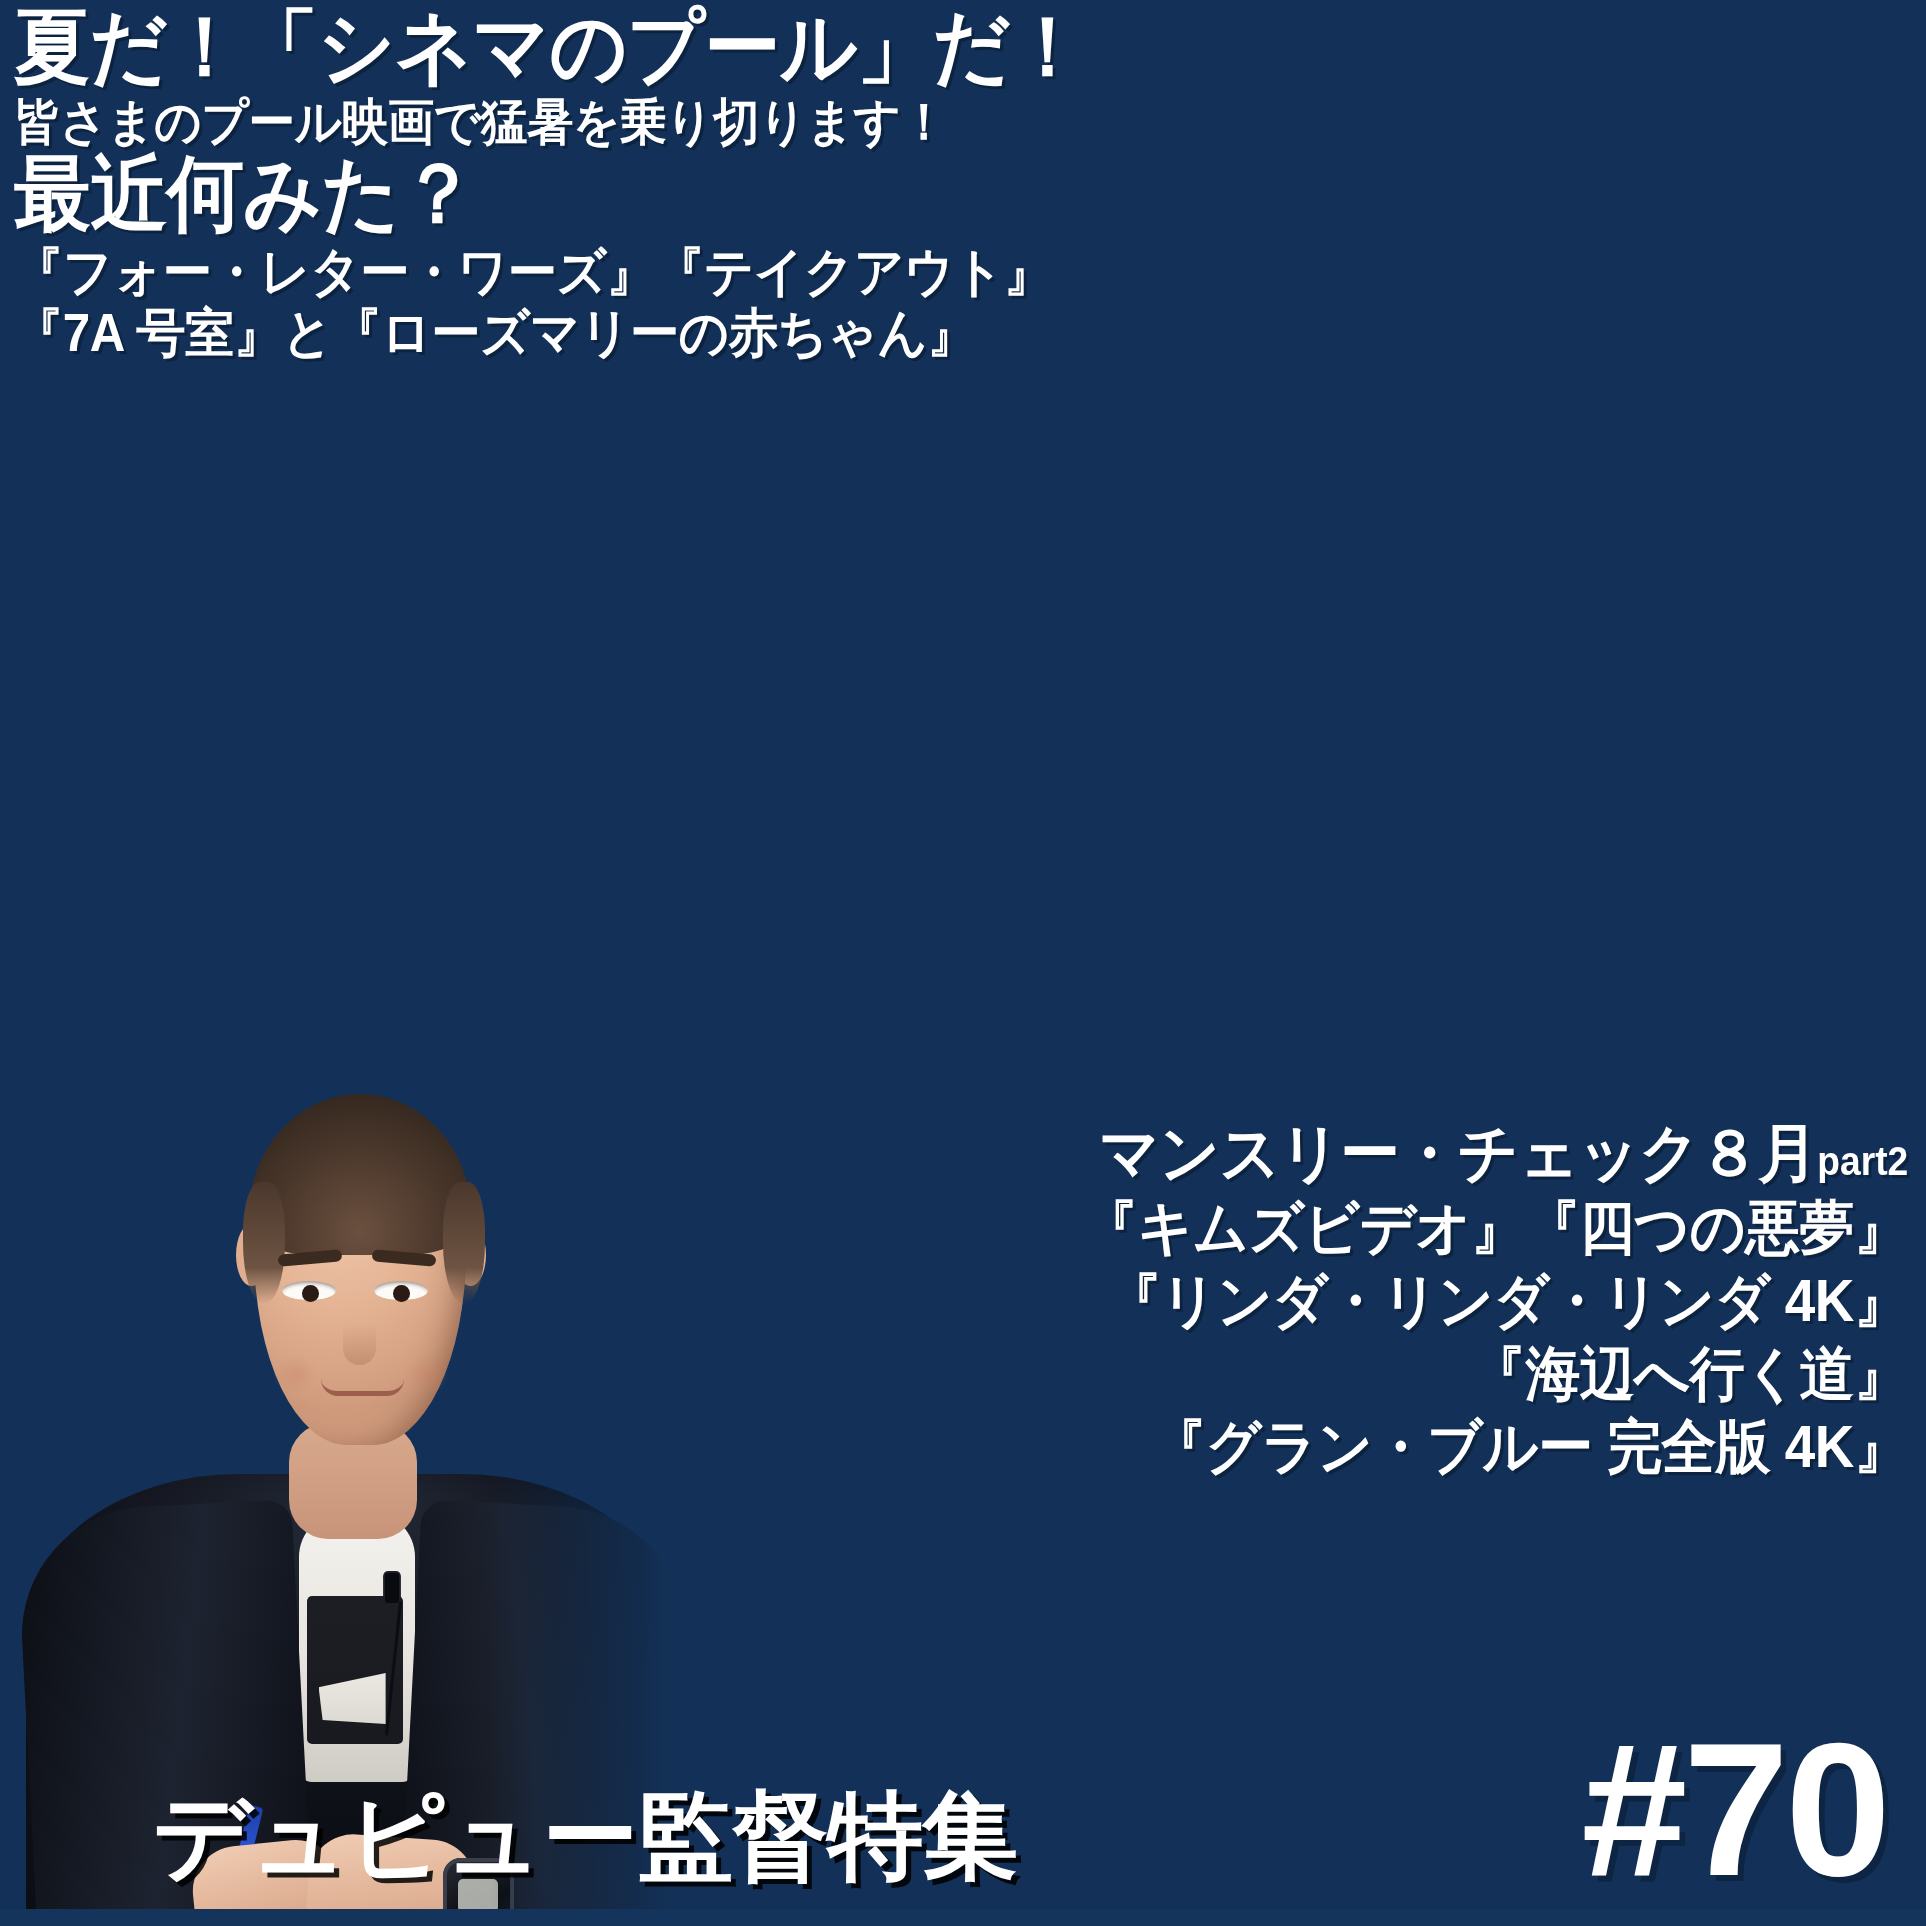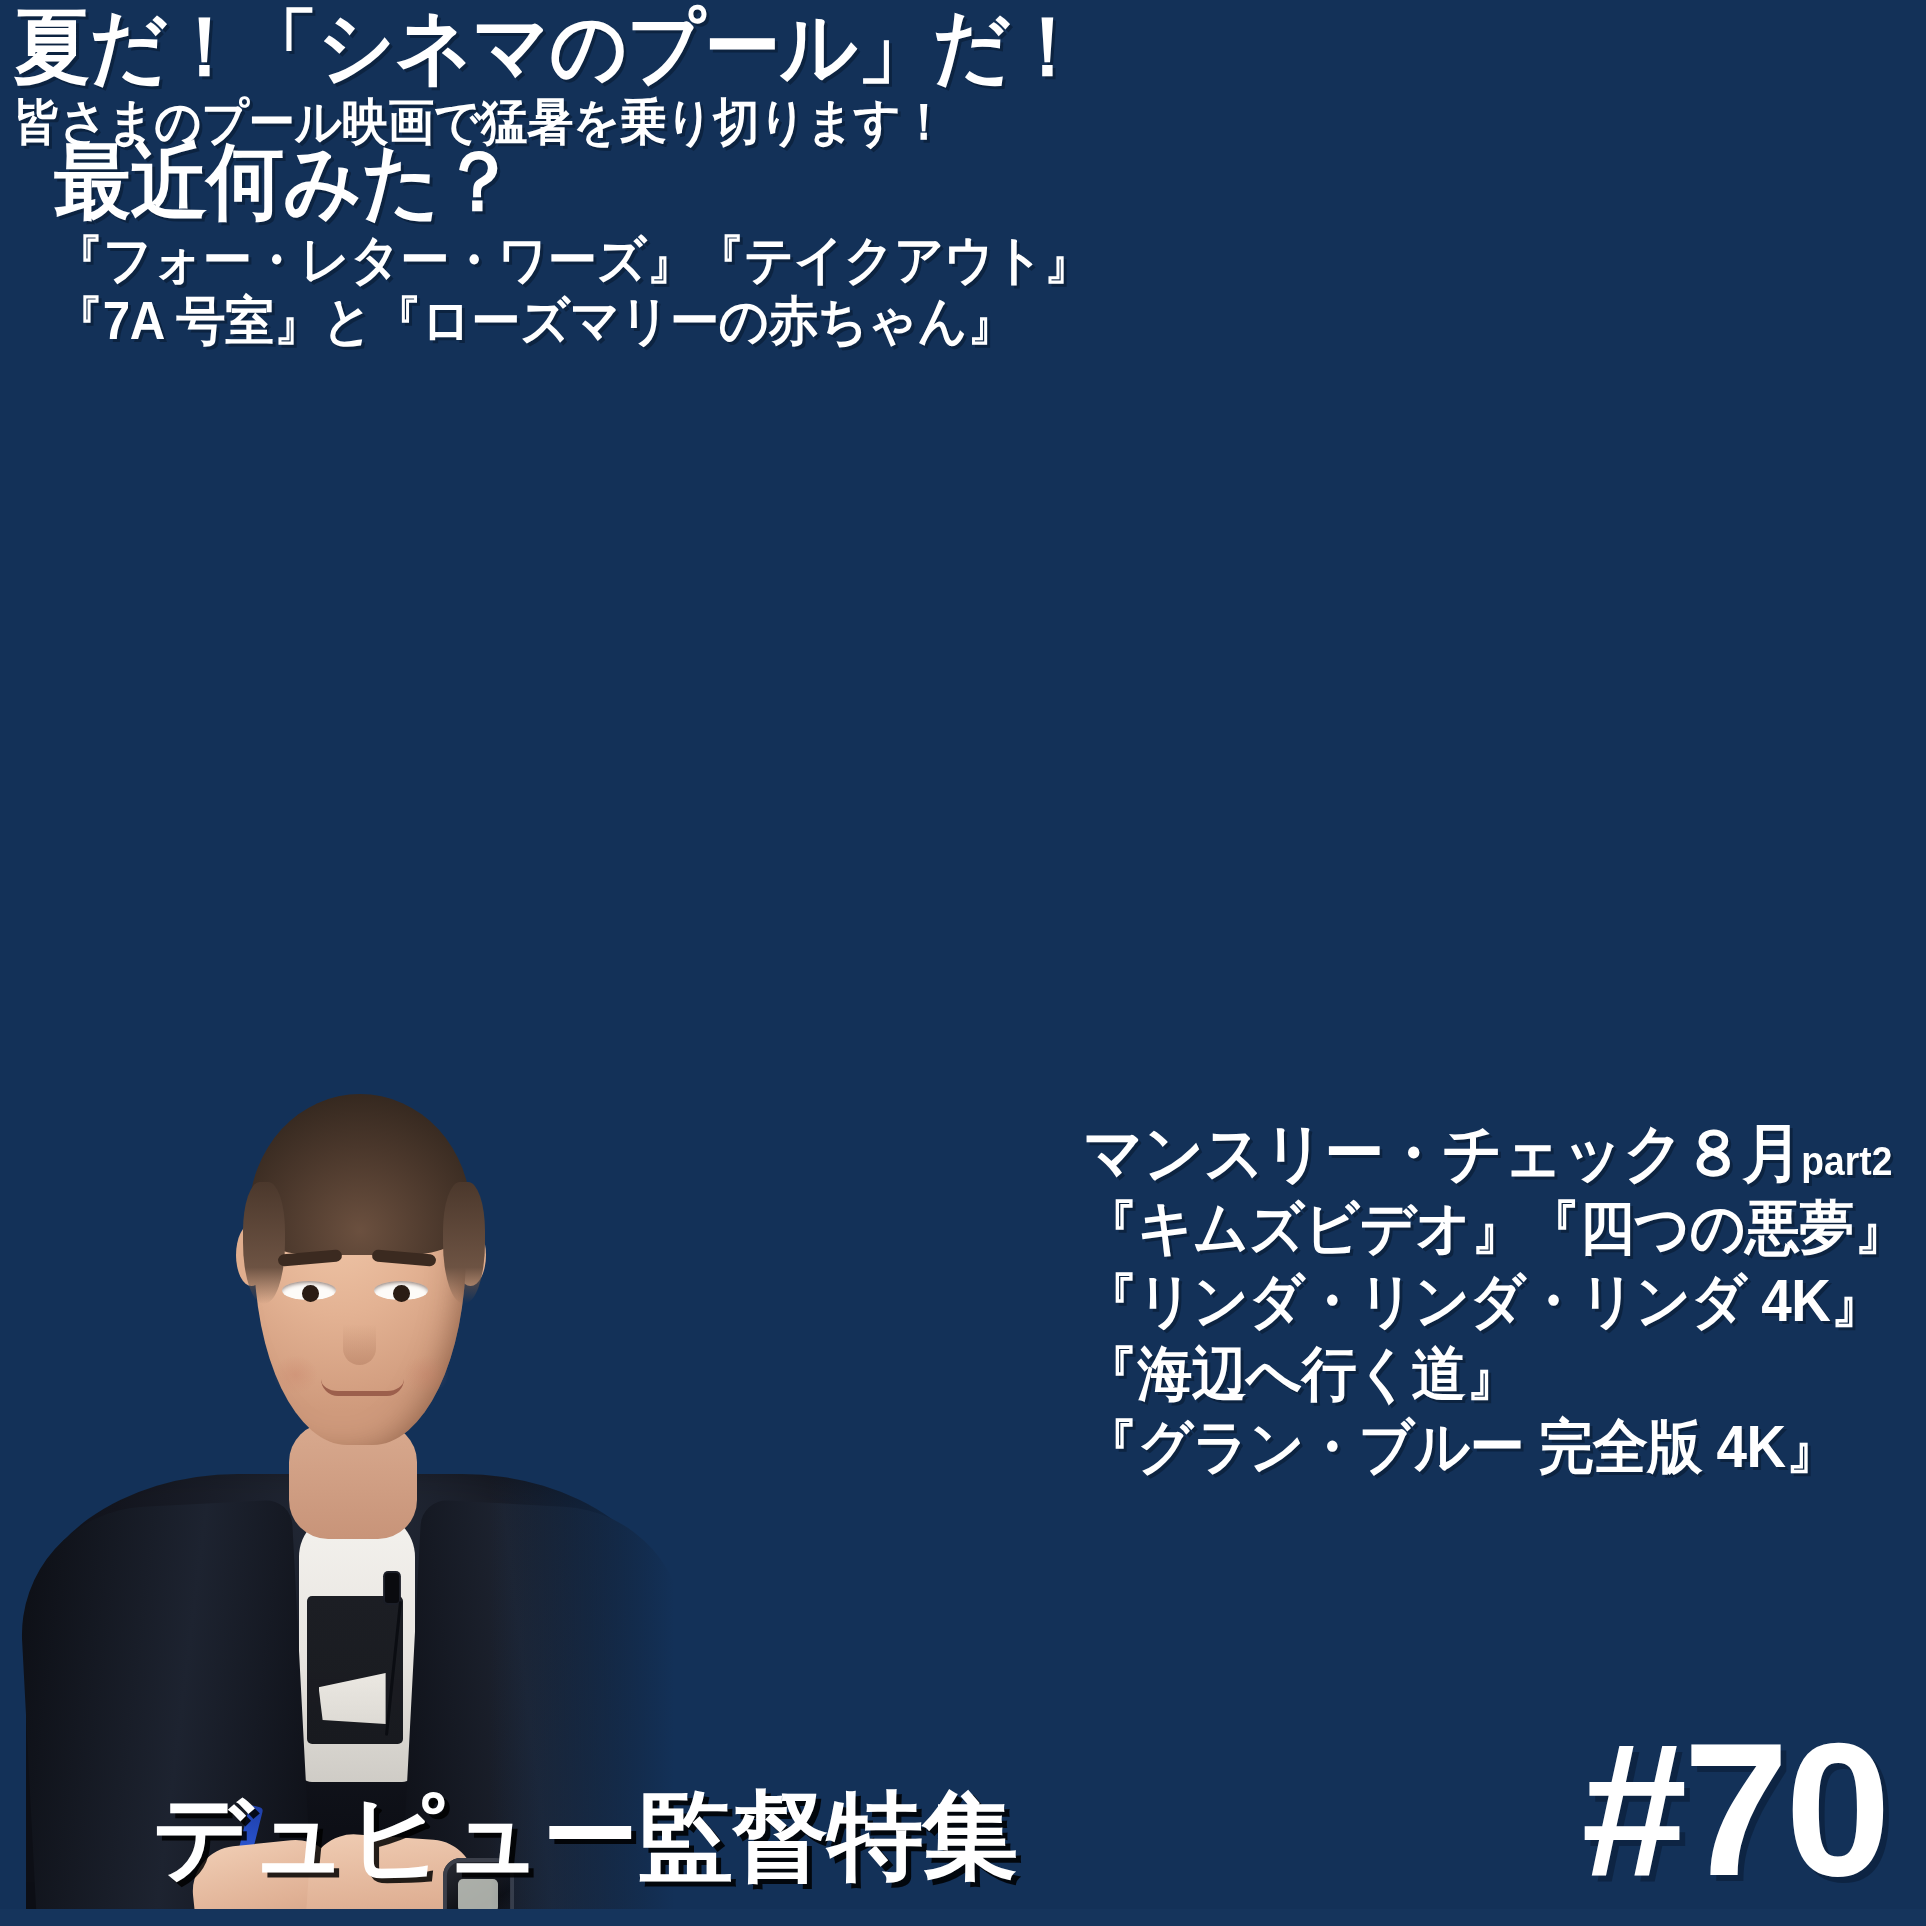--- a/index.html
+++ b/index.html
@@ -226,34 +226,34 @@
   }
   .cond{ transform:scaleX(.93); transform-origin:left center; }
   .cond-r{ transform:scaleX(.93); transform-origin:right center; }
 
   
   .b1{ left:14px; top:6.4px; }
   .b1 .l1{ font-size:82px; }
   .b1 .l2{ font-size:50px; margin-top:9px; }
 
   
-  .b2{ left:14px; top:140px;margin-left:40px; }
+  .b2{ left:14px; top:152px; }
   .b2 .l1{ font-size:83px; }
   .b2 .l2{ font-size:53px; margin-top:10.3px; }
   .b2 .l3{ font-size:53px; margin-top:7.7px; }
 
   
   .b3{ left:14px; top:616px; }
   .b3 .l1{ font-size:71px; }
   .b3 .l2{ font-size:68px; margin-top:16.7px; }
   .b3 .l3{ font-size:56px; margin-top:9px; }
   .b3 .l4{ font-size:59px; margin-top:19px; }
 
   
-  .b4{ right:18px; top:1121px; text-align:left; }
+  .b4{ right:18px; top:1121px; text-align:right; }
   .b4 .l1{ font-size:64px; }
   .b4 .l1 .small{ font-size:40px; font-weight:700; letter-spacing:0; }
   .b4 .ln{ font-size:59px; margin-top:14px; }
 
   
   .brand{
     left:153px; bottom:42px;
     font-size:96px;
     z-index:8;
     text-shadow:5.1px 5.1px 0 rgba(0,0,0,.85);

